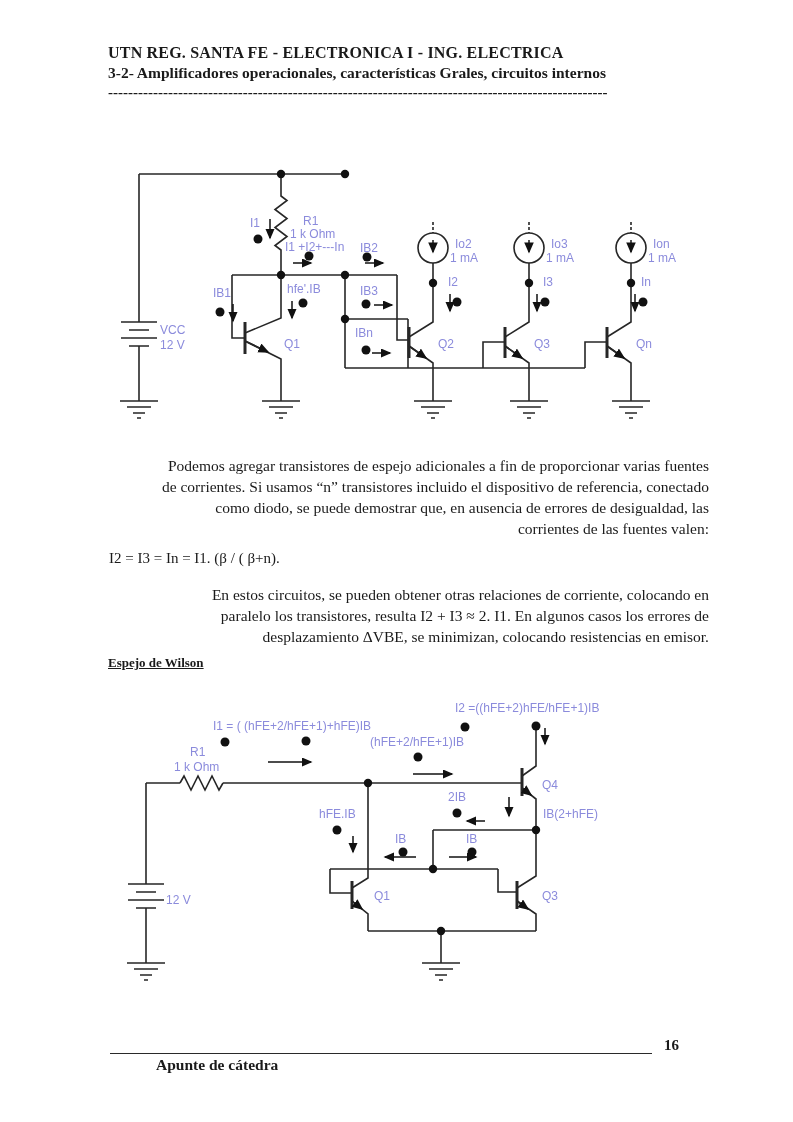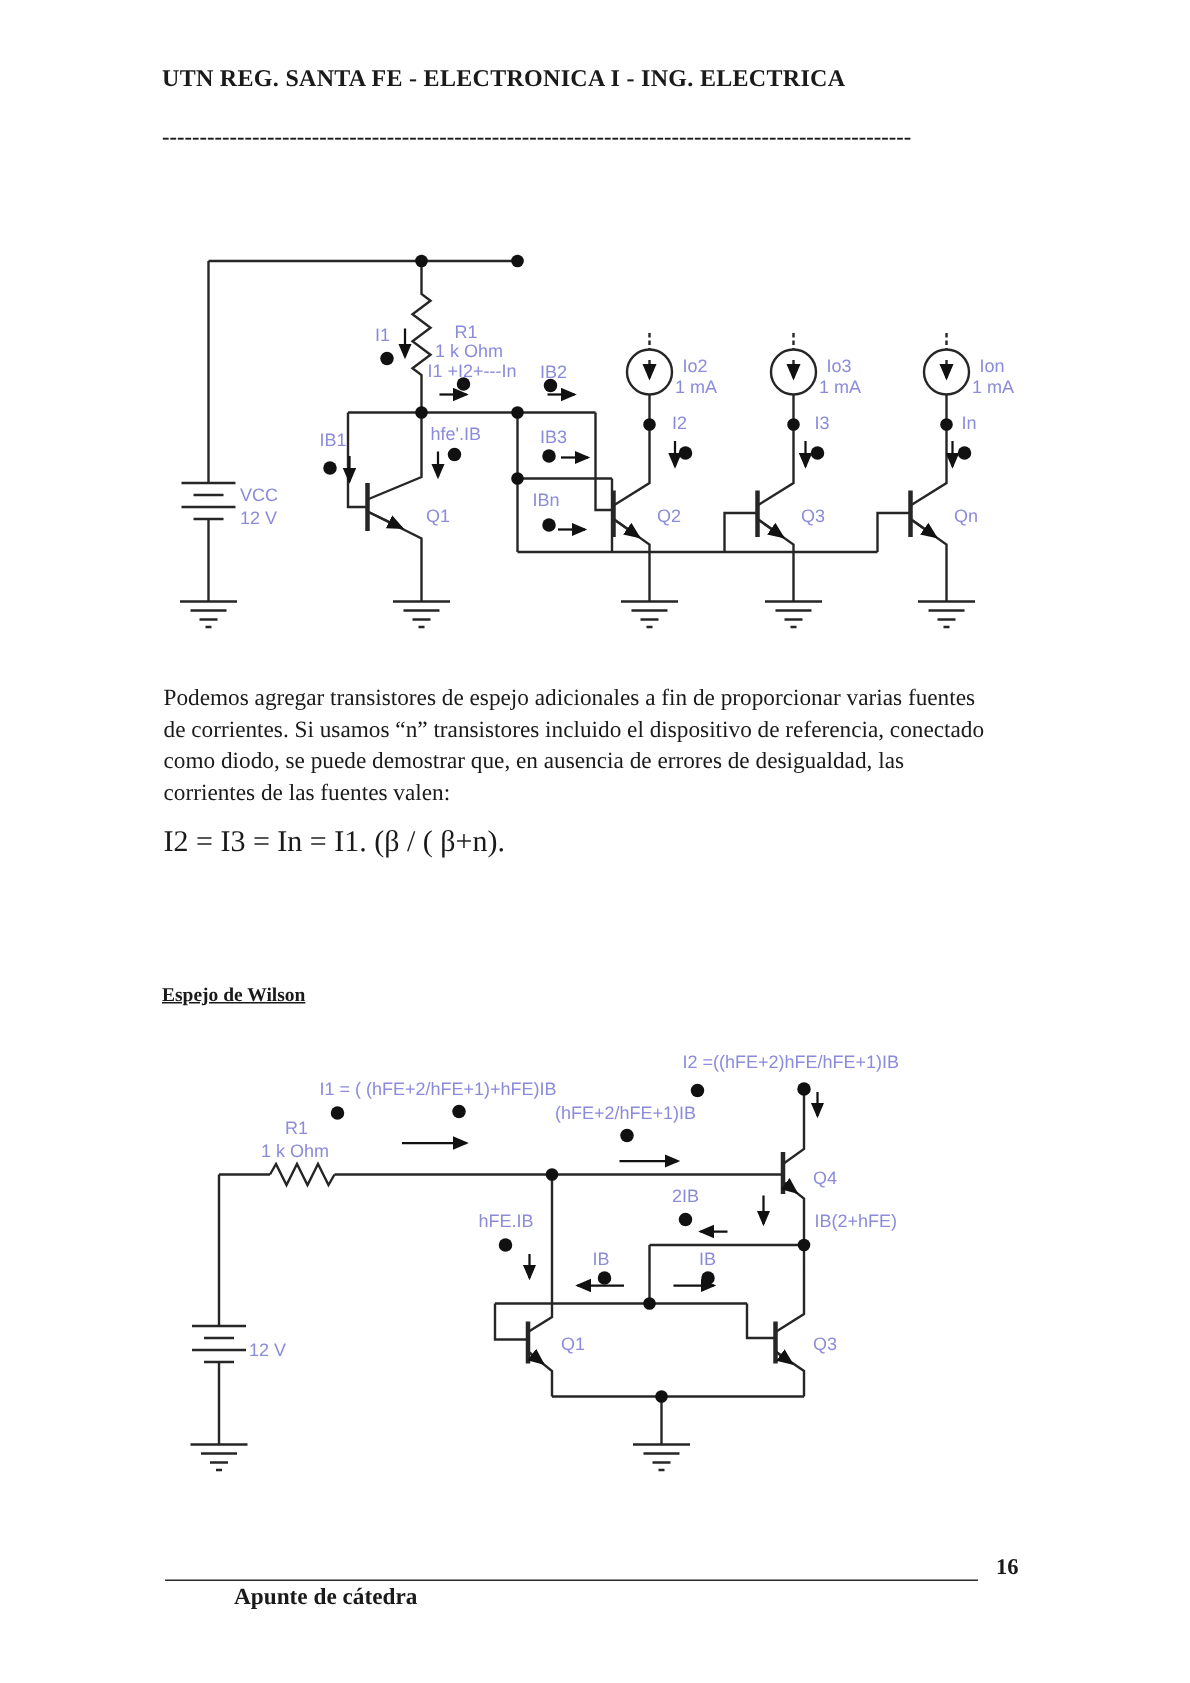--- a/index.html
+++ b/index.html
@@ -3,37 +3,38 @@
 <meta charset="utf-8">
 <style>
   html,body{margin:0;padding:0;background:#ffffff;}
   .page{position:relative;width:793px;height:1122px;background:#ffffff;overflow:hidden;
         font-family:"Liberation Serif",serif;color:#1a1a1a;padding-left:13px;}
   .abs{position:absolute;}
   .h1{font-weight:bold;font-size:16px;letter-spacing:.2px;white-space:nowrap;}
   .h2{font-weight:bold;font-size:15.5px;white-space:nowrap;}
   .divider{font-weight:bold;font-size:15px;white-space:nowrap;overflow:hidden;width:566px;}
   .sect{font-weight:bold;font-size:13px;text-decoration:underline;white-space:nowrap;}
-  .body-par{font-size:15.5px;line-height:21px;width:600px;white-space:pre-line;}
-  .formula{font-size:20px;white-space:nowrap;}
+  .body-par{font-size:15.5px;line-height:21px;width:600px;white-space:pre-line;text-align:right;}
+  .formula{font-size:15px;white-space:nowrap;}
   .footer-line{border-top:1.6px solid #2a2a2a;width:542px;height:0;}
   .pageno{font-size:15px;}
   .foot-txt{font-weight:bold;font-size:15.5px;white-space:nowrap;margin-left:44px;}
   svg text{font-family:"Liberation Sans",sans-serif;font-size:12px;fill:#8b8bdc;}
   svg .wire{stroke:#262626;stroke-width:1.6;fill:none;}
   svg .bar{stroke:#262626;stroke-width:3;fill:none;}
   svg .ann{stroke:#111;stroke-width:1.5;fill:none;}
   svg .dot{fill:#111;}
 </style>
 </head>
 <body>
 
 <div class="page">
 
   <div class="abs h1" style="left:108px;top:44px;">UTN REG. SANTA FE - ELECTRONICA I - ING. ELECTRICA</div>
+  <div class="abs h2" style="left:108px;top:64px;">3-2- Amplificadores operacionales, características Grales, circuitos internos</div>
   <div class="abs divider" style="left:108px;top:84px;">----------------------------------------------------------------------------------------------------</div>
   <div class="abs sect" style="left:108px;top:103px;"></div>
 
   <svg class="abs" style="left:110px;top:160px;" width="580" height="290" viewBox="110 160 580 290">
     <defs>
       <marker id="ah1" markerWidth="8" markerHeight="8" refX="6" refY="3" orient="auto">
         <path d="M0,0 L7,3 L0,6 Z" fill="#111"></path>
       </marker>
     </defs>
 
@@ -167,20 +168,23 @@
     <text x="546" y="262" fill="#8b8bdc">1 mA</text>
     <text x="653" y="248" fill="#8b8bdc">Ion</text>
     <text x="648" y="262" fill="#8b8bdc">1 mA</text>
   </svg>
 
   <div class="abs body-par" style="left:109px;top:455px;">Podemos agregar transistores de espejo adicionales a fin de proporcionar varias fuentes
 de corrientes. Si usamos “n” transistores incluido el dispositivo de referencia, conectado
 como diodo, se puede demostrar que, en ausencia de errores de desigualdad, las
 corrientes de las fuentes valen:</div>
   <div class="abs formula" style="left:109px;top:550px;">I2 = I3 = In = I1. (β / ( β+n).</div>
+  <div class="abs body-par" style="left:109px;top:584px;">En estos circuitos, se pueden obtener otras relaciones de corriente, colocando en
+paralelo los transistores, resulta I2 + I3 ≈ 2. I1. En algunos casos los errores de
+desplazamiento ΔVBE, se minimizan, colocando resistencias en emisor.</div>
   <div class="abs sect" style="left:108px;top:655px;">Espejo de Wilson</div>
 
   <svg class="abs" style="left:110px;top:695px;" width="590" height="315" viewBox="110 695 590 315">
     <defs>
       <marker id="ah2" markerWidth="8" markerHeight="8" refX="6" refY="3" orient="auto">
         <path d="M0,0 L7,3 L0,6 Z" fill="#111"></path>
       </marker>
     </defs>
 
     <g>

